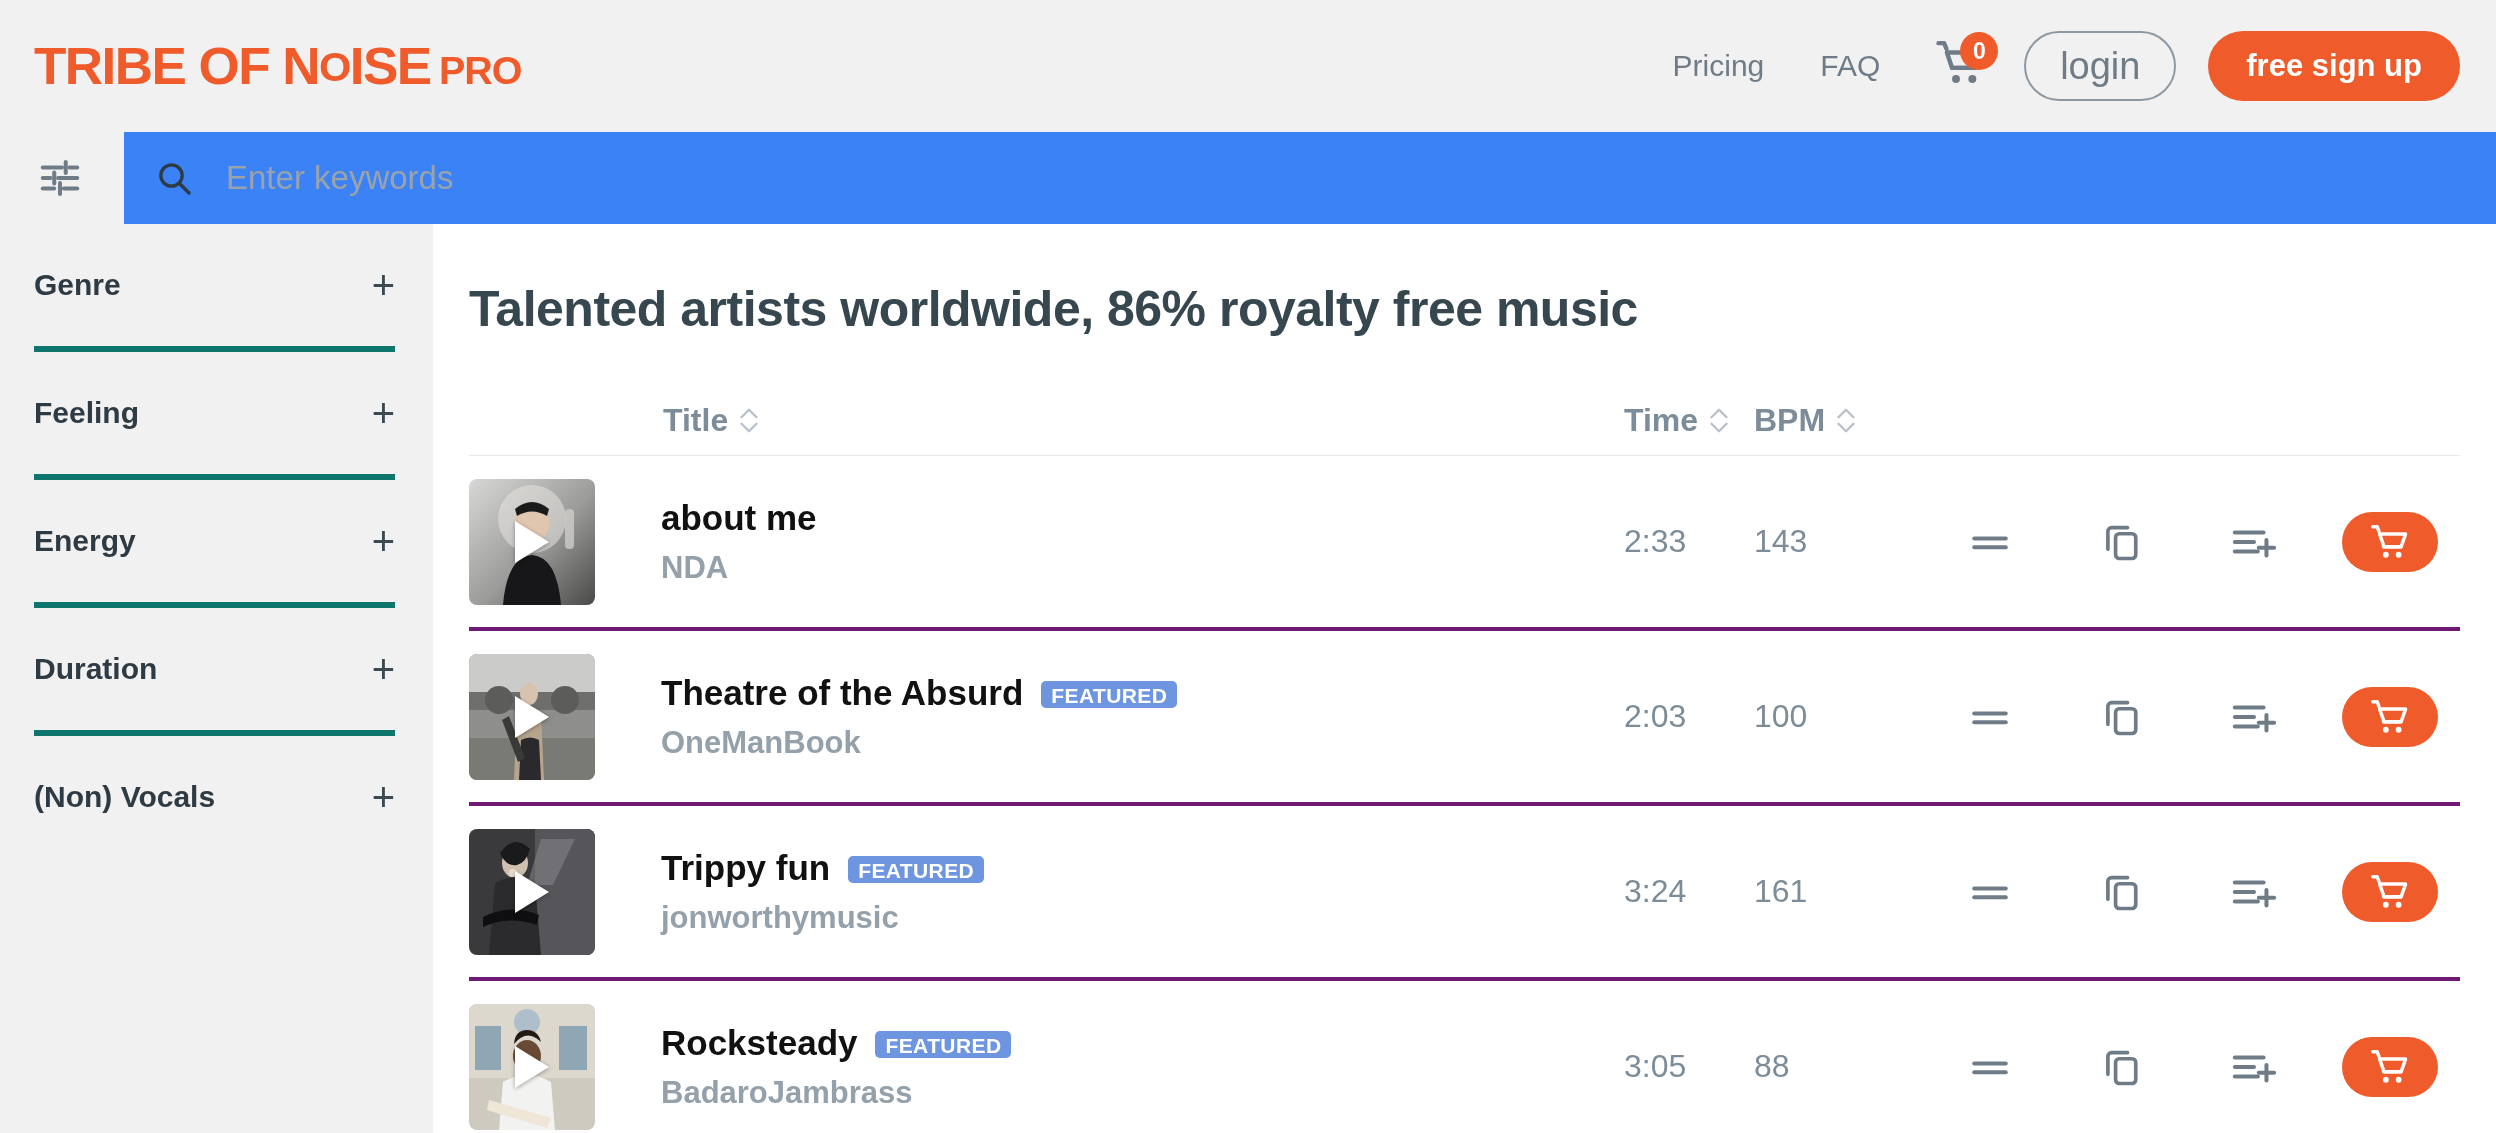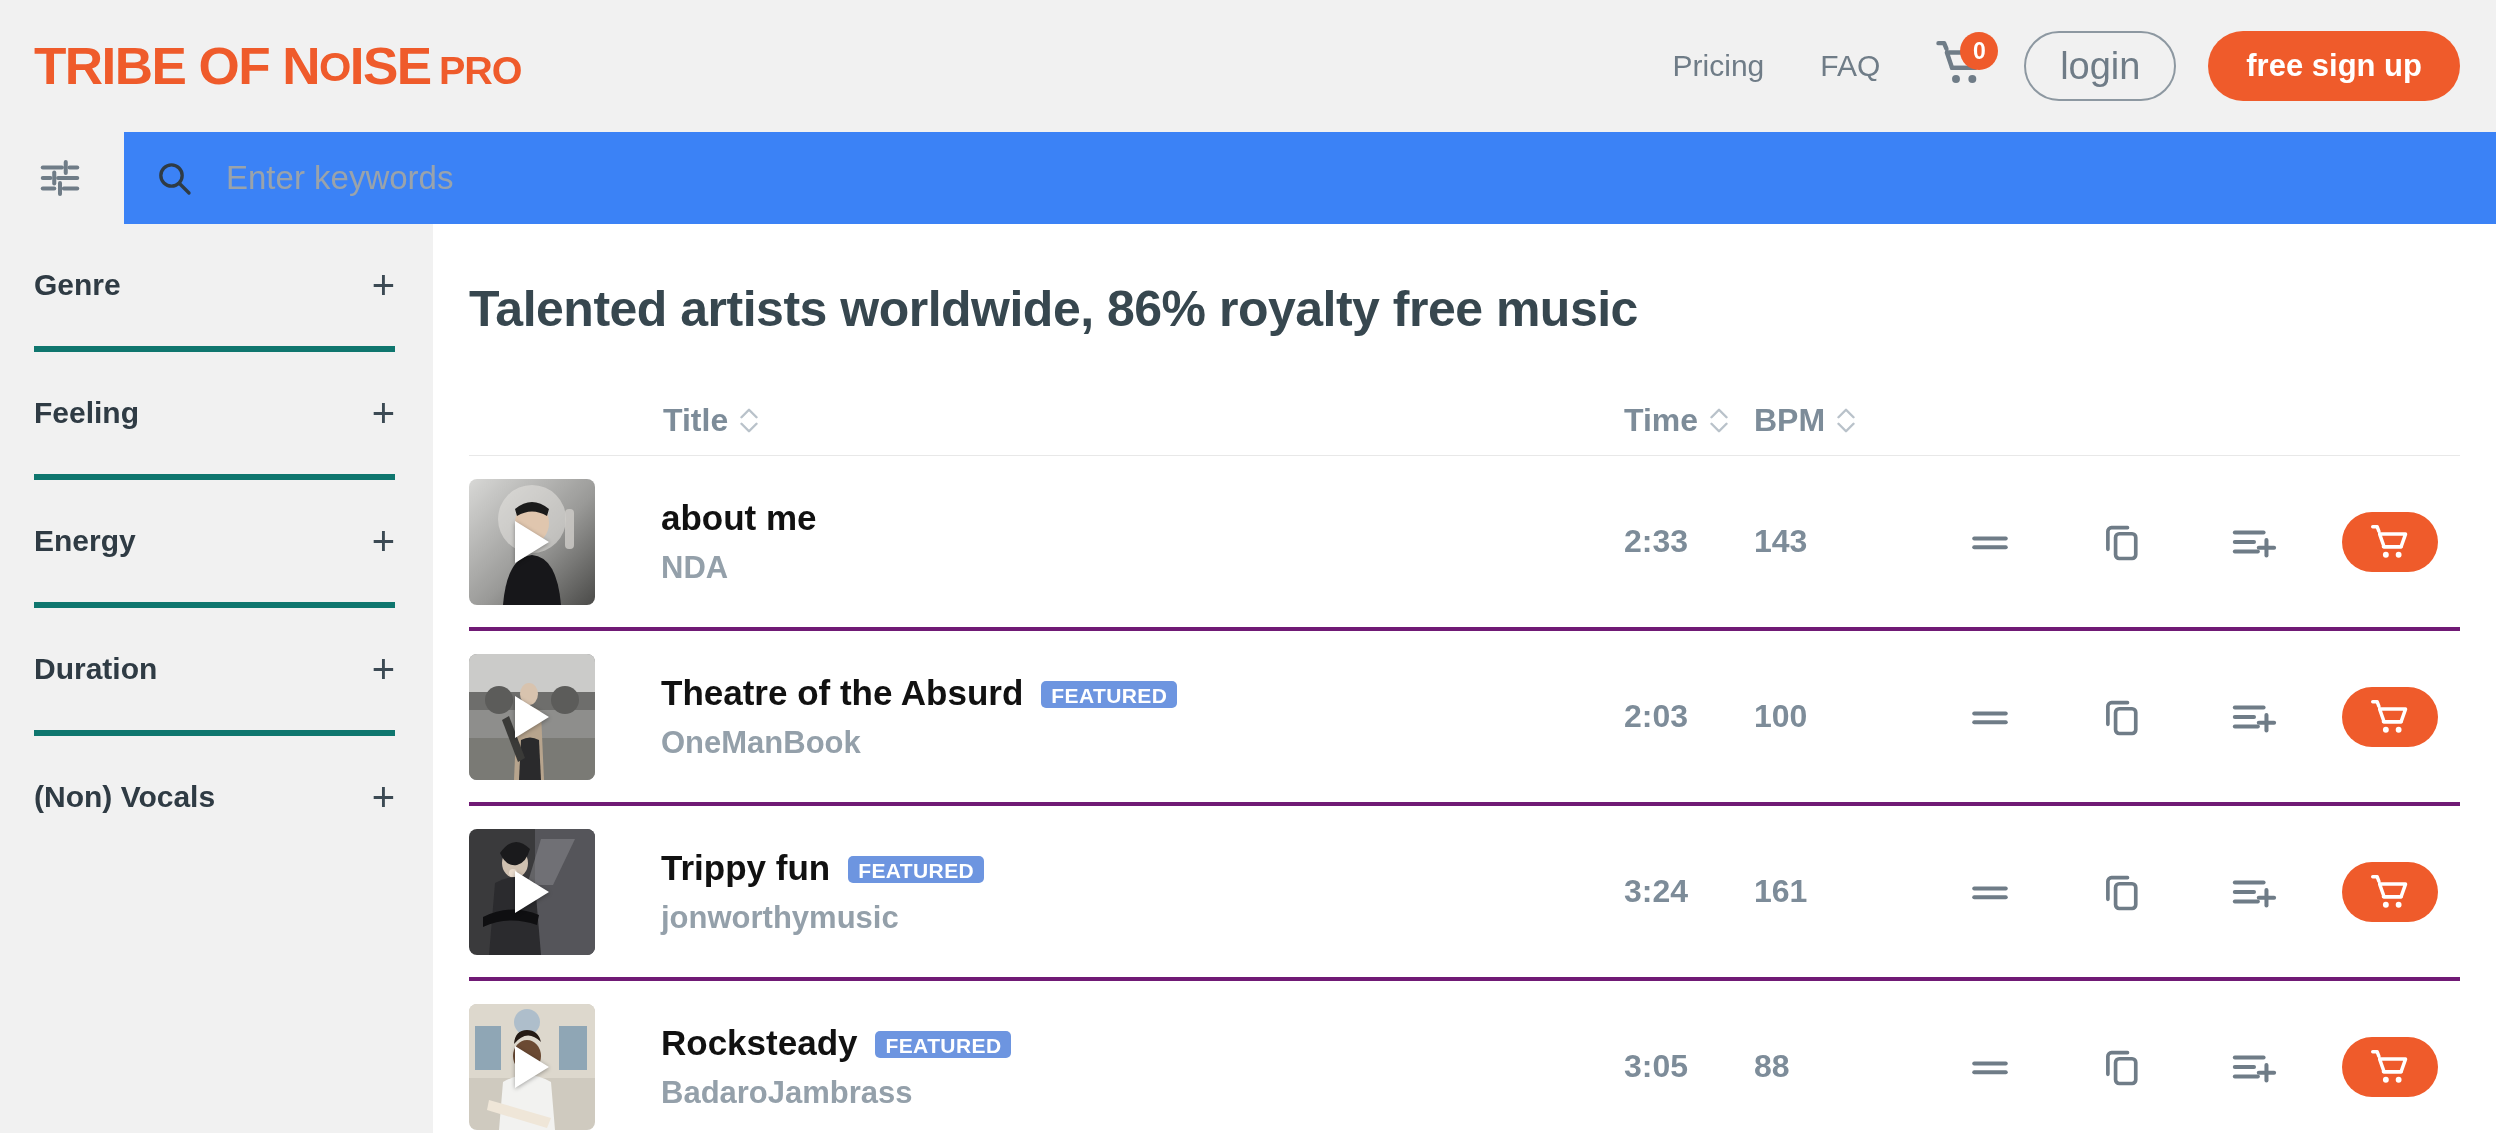--- a/index.html
+++ b/index.html
@@ -288,21 +288,21 @@
     font-size: 31px;
     font-weight: bold;
     color: #94a0aa;
     margin-top: 12px;
     white-space: nowrap;
     cursor: pointer;
   }
 
   .cell-num {
     font-size: 32px;
-    font-weight: bold;
+    font-weight: normal;
     color: #7d8c99;
     white-space: nowrap;
   }
 
   .icon-btn {
     background: transparent;
     border: none;
     cursor: pointer;
     display: flex;
     align-items: center;

